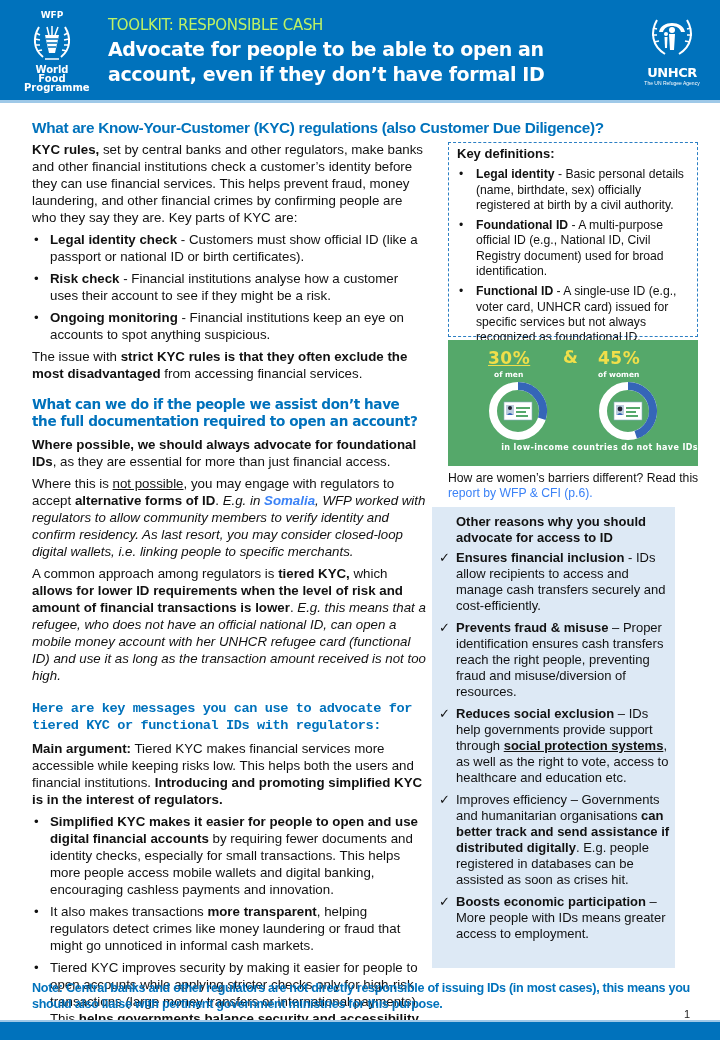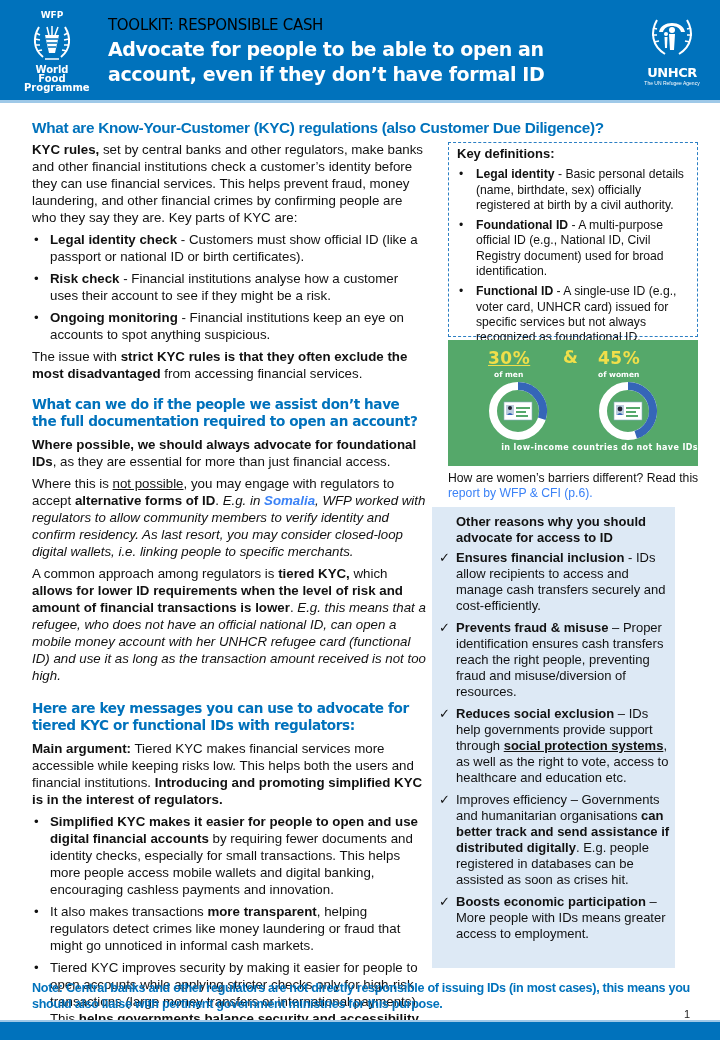--- a/index.html
+++ b/index.html
@@ -5,21 +5,21 @@
   * { box-sizing: border-box; margin: 0; padding: 0; }
   html, body { width: 720px; height: 1040px; background: #ffffff; overflow: hidden; }
   body { font-family: "Liberation Sans", sans-serif; color: #111; position: relative; }
 
   .header { position: absolute; left: 0; top: 0; width: 720px; height: 100px; background: #0072bc; }
   .header-line { position: absolute; left: 0; top: 100px; width: 720px; height: 3px; background: #9fc9e8; }
   .wfp-logo { position: absolute; left: 24px; top: 10px; width: 56px; height: 84px; color: #fff; text-align: center; }
   .wfp-logo .abbr { font-family: "DejaVu Sans", sans-serif; font-weight: bold; font-size: 9px; display: block; }
   .wfp-logo .name { font-family: "DejaVu Sans", sans-serif; font-weight: bold; font-size: 10px; line-height: 9px; display: block; }
   .wfp-logo svg { display: block; margin: 1px auto 2px; }
-  .h-kicker { position: absolute; left: 108px; top: 16px; color: #000000; font-family: "DejaVu Sans", sans-serif; font-size: 15px; letter-spacing: -0.3px; }
+  .h-kicker { position: absolute; left: 108px; top: 16px; color: #bef264; font-family: "DejaVu Sans", sans-serif; font-size: 15px; letter-spacing: -0.3px; }
   .h-title { position: absolute; left: 108px; top: 37px; width: 500px; color: #fff; font-family: "DejaVu Sans", sans-serif; font-weight: bold; font-size: 19px; line-height: 25px; letter-spacing: -0.4px; }
   .unhcr-logo { position: absolute; left: 632px; top: 10px; width: 80px; height: 84px; color: #fff; text-align: center; }
   .unhcr-logo .name { font-family: "DejaVu Sans", sans-serif; font-weight: bold; font-size: 13px; display: block; letter-spacing: -0.5px; margin-top: 1px; }
   .unhcr-logo .tag { font-size: 5px; display: block; }
 
   .main-q { position: absolute; left: 32px; top: 119px; color: #0072bc; font-weight: bold; font-size: 15.3px; letter-spacing: -0.3px; }
 
   .col-left { position: absolute; left: 32px; top: 141px; width: 395px; font-size: 13.3px; line-height: 17px; }
   .col-left p { margin-bottom: 5px; }
   .col-left ul { list-style: none; margin-bottom: 4px; }
@@ -104,21 +104,21 @@
     <li><b>Risk check</b><span> - Financial institutions analyse how a customer uses their account to see if they might be a risk.</span></li>
     <li><b>Ongoing monitoring</b><span> - Financial institutions keep an eye on accounts to spot anything suspicious.</span></li>
   </ul>
   <p><span>The issue with </span><b>strict KYC rules is that they often exclude the most disadvantaged</b><span> from accessing financial services.</span></p>
 
   <div class="sub-q">What can we do if the people we assist don’t have the full documentation required to open an account?</div>
   <p><b>Where possible, we should always advocate for foundational IDs</b><span>, as they are essential for more than just financial access.</span></p>
   <p><span>Where this is </span><span class="u">not possible</span><span>, you may engage with regulators to accept </span><b>alternative forms of ID</b><span>. </span><i>E.g. in </i><i><b class="link">Somalia</b></i><i>, WFP worked with regulators to allow community members to verify identity and confirm residency. As last resort, you may consider closed-loop digital wallets, i.e. linking people to specific merchants.</i></p>
   <p><span>A common approach among regulators is </span><b>tiered KYC,</b><span> which </span><b>allows for lower ID requirements when the level of risk and amount of financial transactions is lower</b><span>. </span><i>E.g. this means that a refugee, who does not have an official national ID, can open a mobile money account with her UNHCR refugee card (functional ID) and use it as long as the transaction amount received is not too high.</i></p>
 
-  <div class="sub-q" style="margin-top:16px;">Here are key messages you can use to advocate for tiered KYC or functional IDs with regulators:</div>
+  <div class="sub-q" style="margin-top:16px;font-family:Liberation Mono, monospace;">Here are key messages you can use to advocate for tiered KYC or functional IDs with regulators:</div>
   <p><b>Main argument:</b><span> Tiered KYC makes financial services more accessible while keeping risks low. This helps both the users and financial institutions. </span><b>Introducing and promoting simplified KYC is in the interest of regulators.</b></p>
   <ul>
     <li><b>Simplified KYC makes it easier for people to open and use digital financial accounts</b><span> by requiring fewer documents and identity checks, especially for small transactions. This helps more people access mobile wallets and digital banking, encouraging cashless payments and innovation.</span></li>
     <li><span>It also makes transactions </span><b>more transparent</b><span>, helping regulators detect crimes like money laundering or fraud that might go unnoticed in informal cash markets.</span></li>
     <li><span>Tiered KYC improves security by making it easier for people to open accounts while applying stricter checks only for high-risk transactions (large money transfers or international payments). This </span><b>helps governments balance security and accessibility</b><span>.</span></li>
   </ul>
 </div>
 
 <div class="defs-box">
   <h3>Key definitions:</h3>

